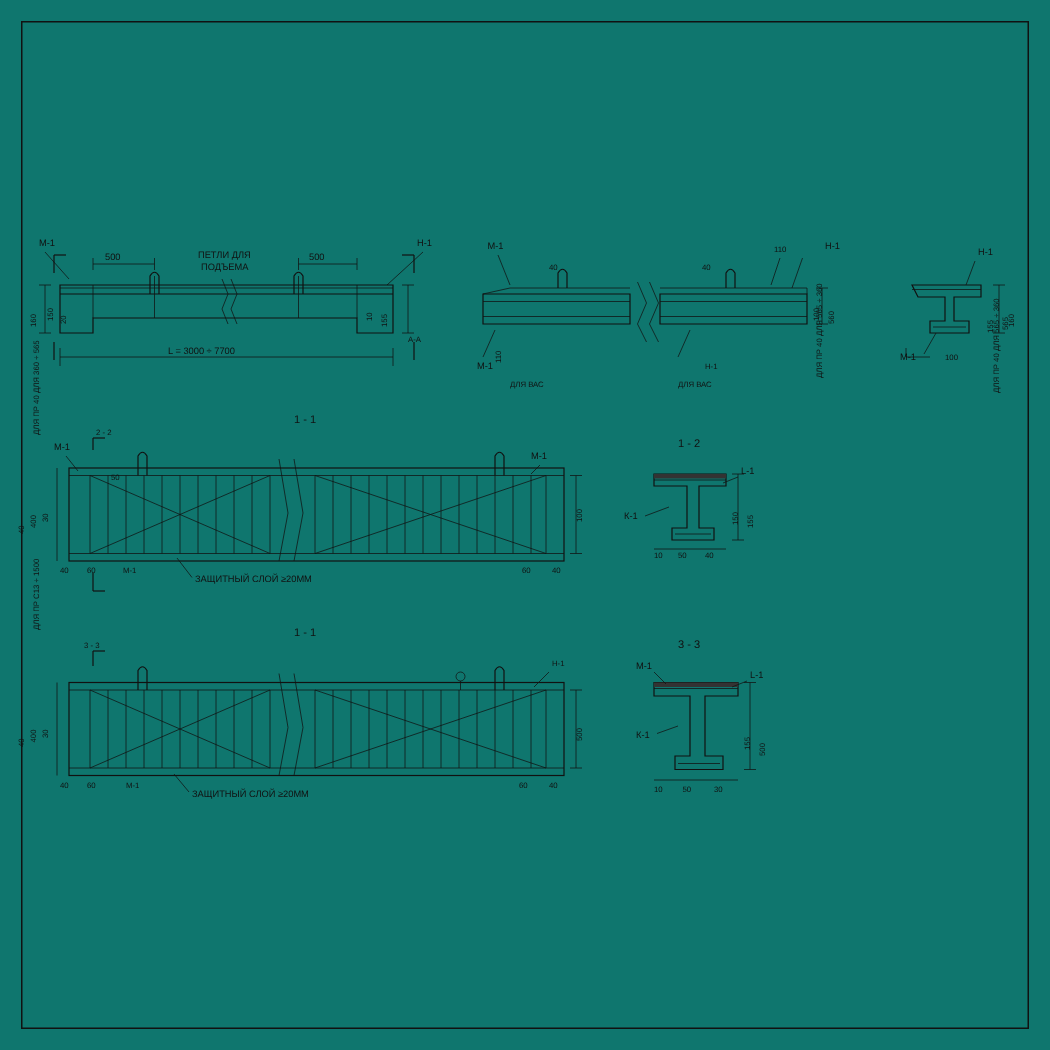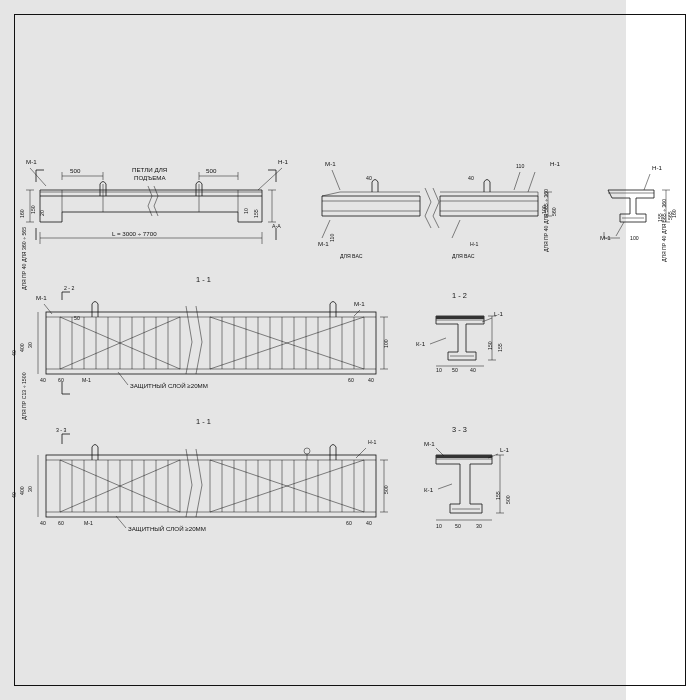--- a/index.html
+++ b/index.html
@@ -1,17 +1,17 @@
 <!DOCTYPE html>
 <html><head>
 <meta charset="utf-8">
 <style>
   html,body{margin:0;padding:0;background:#ffffff;}
   body{width:700px;height:700px;overflow:hidden;font-family:"Liberation Sans",sans-serif;}
-  #sheet{position:relative;width:626px;height:700px;background:#e5e5e5;}
+  #sheet{position:relative;width:700px;height:700px;background:#0f766e;}
   .frame{position:absolute;left:14px;top:14px;width:672px;height:672px;border:1.2px solid #111;box-sizing:border-box;}
   svg{position:absolute;left:0;top:0;width:700px;height:700px;}
   text{font-family:"Liberation Sans",sans-serif;fill:#111;}
   .lbl{font-size:6.2px;}
   .lbl-s{font-size:5.2px;}
   .lbl-b{font-size:7.4px;}
   line,path,polyline,polygon,rect,circle,ellipse{shape-rendering:geometricPrecision;}
   .ln{stroke:#111;stroke-width:0.8;fill:none;}
   .ln-t{stroke:#111;stroke-width:0.5;fill:none;}
   .hatch{fill:#333;stroke:none;}

